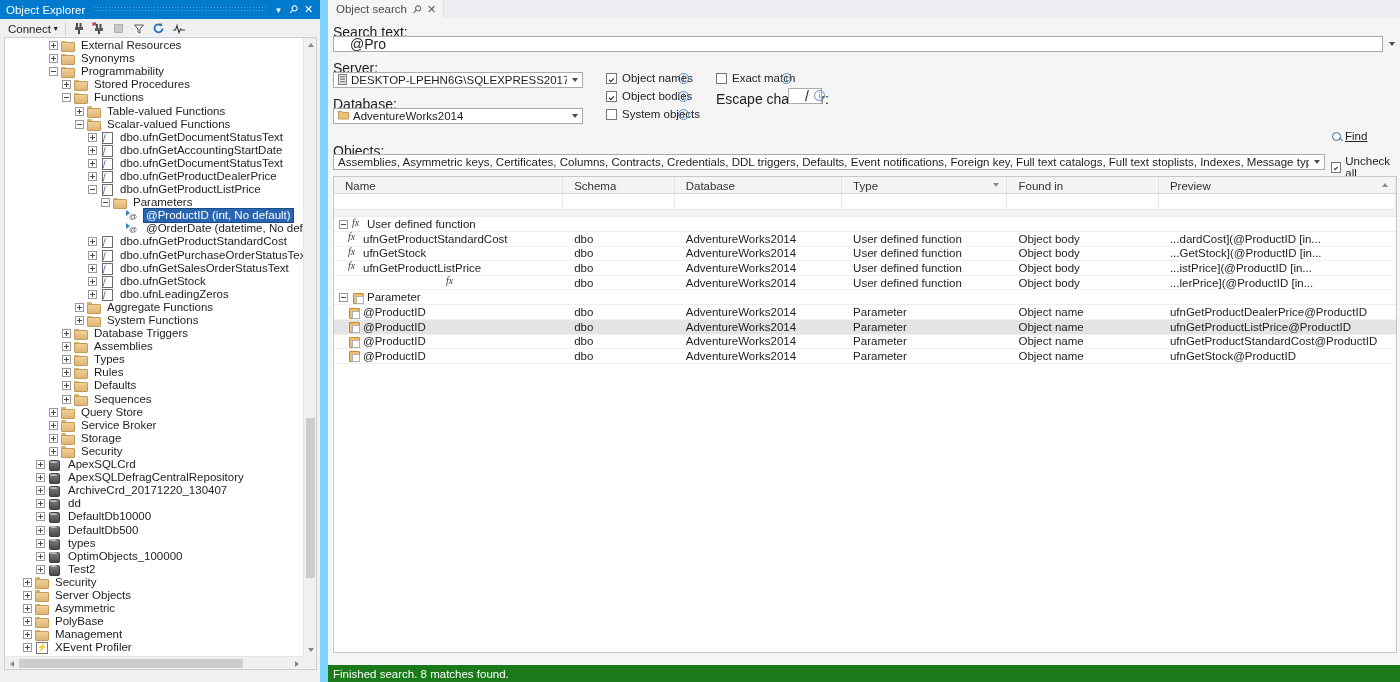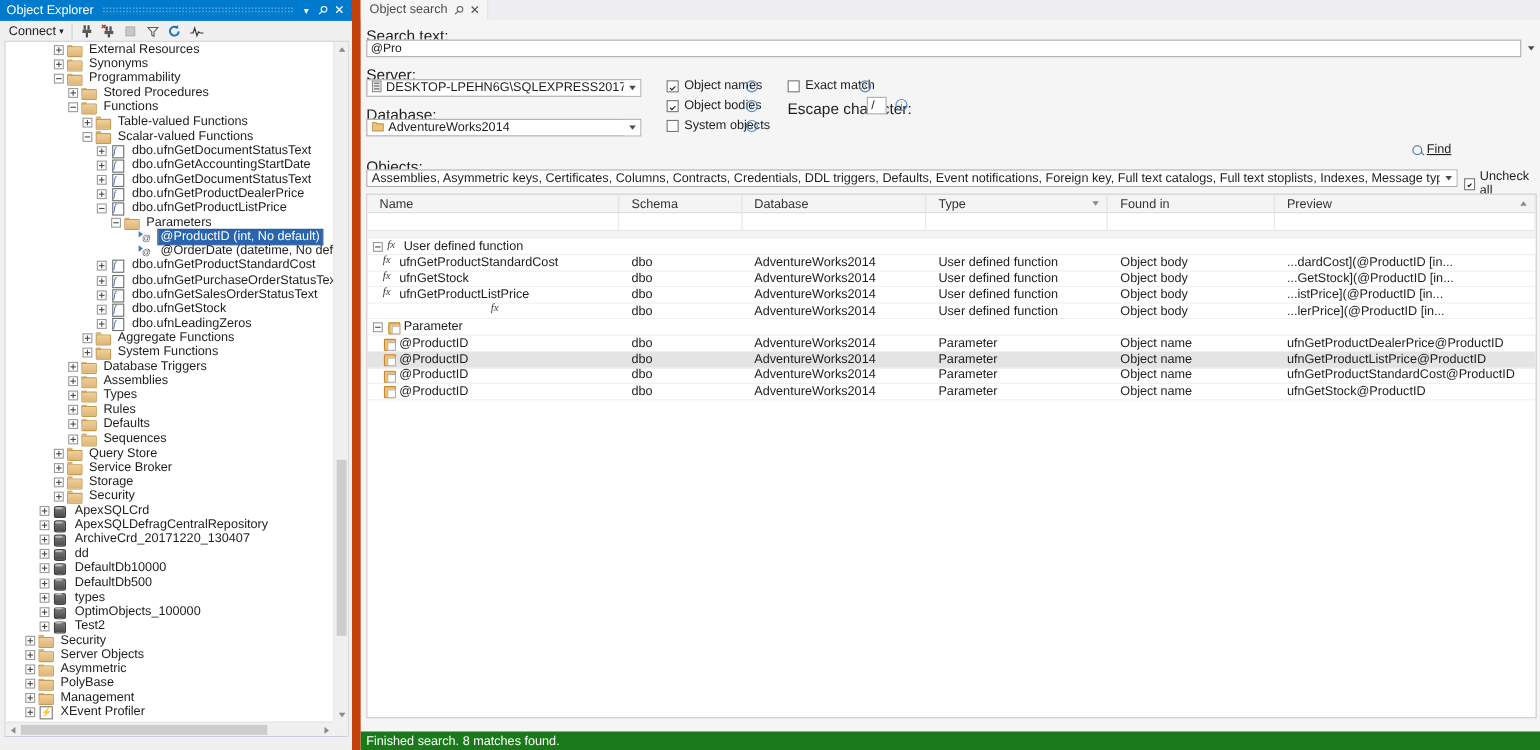--- a/index.html
+++ b/index.html
@@ -5,21 +5,21 @@
   * { box-sizing: border-box; }
   html, body {
     margin: 0; padding: 0;
     width: 1400px; height: 682px;
     overflow: hidden;
     font-family: "Liberation Sans", sans-serif;
     font-size: 11.5px;
     color: #1e1e1e;
     background: #f0f0f0;
   }
-  #app { position: relative; width: 1400px; height: 682px; background: #c2410c; }
+  #app { position: relative; width: 1400px; height: 682px; background: #7dd3fc; }
 
   
   #object-explorer {
     position: absolute; left: 0; top: 0; width: 320px; height: 682px;
     background: #f0f0f0;
   }
   .oe-titlebar {
     height: 19px; background: #007acc; color: #fff;
     display: flex; align-items: center; padding: 0 4px 0 6px;
     font-size: 11.5px; position: relative;
@@ -137,22 +137,22 @@
   .doctab {
     height:18px; background:#f5f5f5; display:flex; align-items:center; gap:6px;
     padding:0 7px 0 8px; font-size:11.5px; color:#4c4c50; border-right:1px solid #e0e0e4;
   }
   .doctab .pin, .doctab .x { font-size:11px; color:#5a5a5e; cursor:default; }
 
   .panel-body { position:absolute; left:0; top:18px; right:0; bottom:0; background:#f5f5f5; }
 
   .field-label { font-size:14px; color:#1e1e1e; }
   .txtbox {
-    border:1px solid #ababab; background:#fff; height:16px; font-size:11px;
-    padding: 0 3px; display:flex; align-items:center; color:#1e1e1e;
+    border:1px solid #ababab; background:#fff; height:16px; font-size:14px;
+    padding: 0 16px; display:flex; align-items:center; color:#1e1e1e;
   }
   .combo { position:relative; border:1px solid #ababab; background:#fff; height:16px; display:flex; align-items:center; font-size:11.5px;}
   .combo .cval { padding-left:4px; display:flex; align-items:center; gap:4px; white-space:nowrap; overflow:hidden;}
   .combo .cbtn {
     position:absolute; right:0; top:0; bottom:0; width:15px; background:#fff;
     display:flex; align-items:center; justify-content:center;
   }
   .caret-dn { width:0;height:0;border-left:3.5px solid transparent;border-right:3.5px solid transparent;border-top:4px solid #4a4a4a; }
 
   .chk { display:flex; align-items:flex-end; gap:5px; font-size:11.5px; }
@@ -752,21 +752,21 @@
         <span>Exact match</span>
       </div>
       <div class="info-i" style="position:absolute;left:453px;top:55px;">i</div>
 
       <div style="position:absolute;left:388px;top:73px;" class="field-label">Escape character:</div>
       <div class="txtbox" style="position:absolute;left:460px;top:70px;width:18px;">
         <span>/</span>
       </div>
       <div class="info-i" style="position:absolute;left:486px;top:72px;">i</div>
 
-      <div class="find-btn" style="position:absolute;left:956px;top:112px;">
+      <div class="find-btn" style="position:absolute;left:1004px;top:112px;">
         <span class="mag"></span>
         <span style="text-decoration:underline 1px;text-underline-offset:1px;"><u style="text-decoration:none"></u><span>Find</span></span>
       </div>
 
       <div style="position:absolute;left:5px;top:125px;" class="field-label">Objects:</div>
       <div class="combo" style="position:absolute;left:5px;top:136px;width:992px;">
         <span class="cval" style="padding-right:16px;">Assemblies, Asymmetric keys, Certificates, Columns, Contracts, Credentials, DDL triggers, Defaults, Event notifications, Foreign key, Full text catalogs, Full text stoplists, Indexes, Message types, Parameters, Partition functions, Partition schemas, Queues, Remote s</span>
         <span class="cbtn">
             <span class="caret-dn"></span>
           </span>

